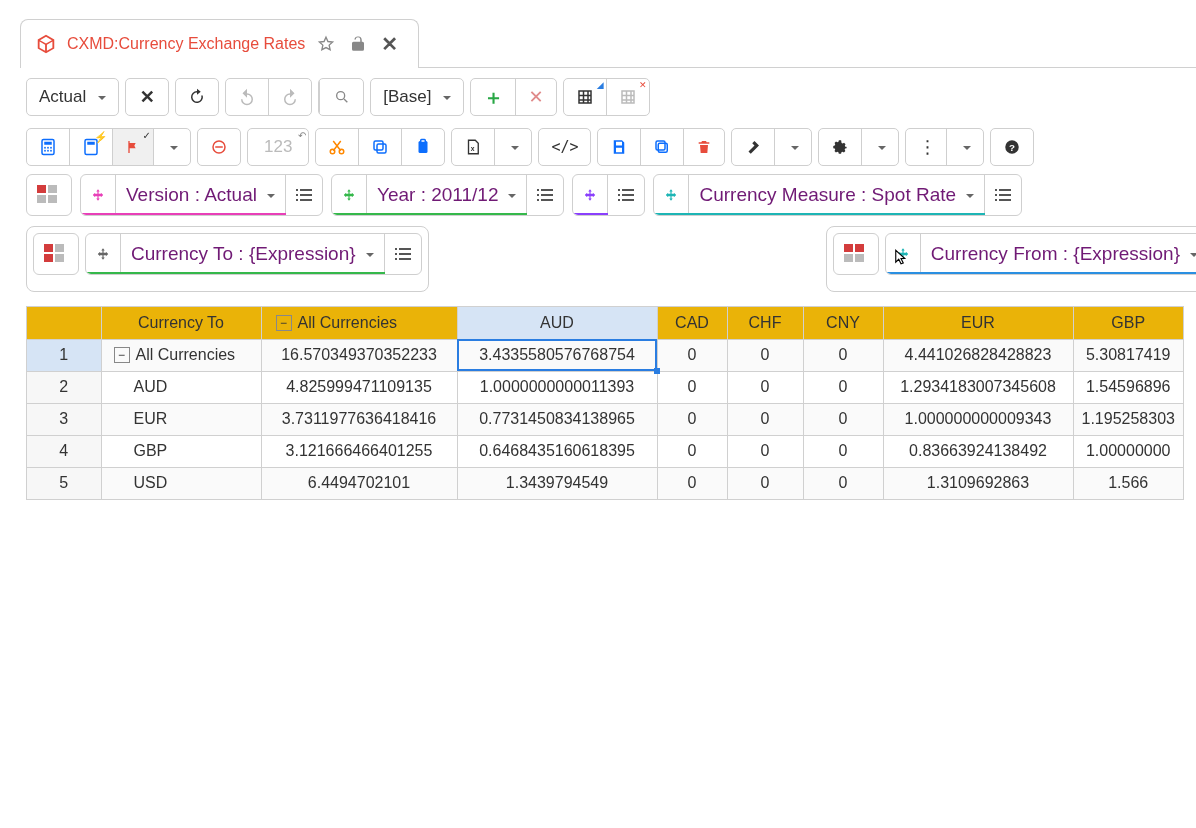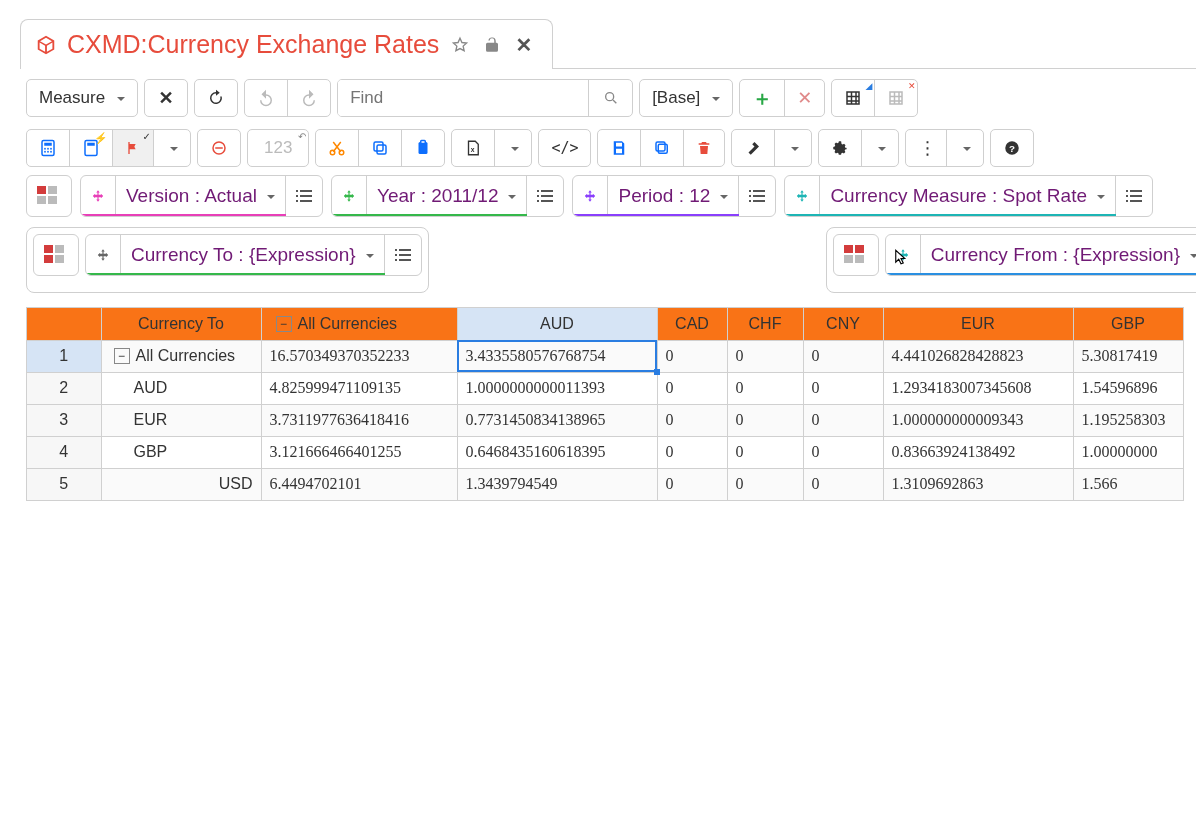--- a/index.html
+++ b/index.html
@@ -19,21 +19,21 @@
   
   .tab-bar { display:flex; align-items:flex-end; border-bottom:1px solid #d0d0d0; }
   .tab {
     display:flex; align-items:center; gap:10px;
     padding: 10px 18px 10px 14px;
     border:1px solid #d0d0d0; border-bottom:none;
     border-radius: 8px 8px 0 0;
     background:#fff;
     position:relative; top:1px;
   }
-  .tab-title { color:#e74c3c; font-size:25px; font-weight:500; white-space:nowrap; }
+  .tab-title { color:#e74c3c; font-size:16px; font-weight:500; white-space:nowrap; }
   .tab-icon svg { display:block; }
   .icon-btn {
     display:inline-flex; align-items:center; justify-content:center;
     color:#555; cursor:pointer; padding:2px;
   }
   .icon-btn.dim { color:#999; }
 
   
   .toolbar-row {
     display:flex; align-items:center; gap:6px;
@@ -126,29 +126,29 @@
   }
 
   
   .grid-wrap { margin:14px 0 0 6px; border-top:1px solid #d0d0d0; border-left:1px solid #d0d0d0; display:inline-block; }
   table.grid { border-collapse:collapse; font-size:16px; }
   table.grid th, table.grid td {
     border-right:1px solid #d0d0d0; border-bottom:1px solid #d0d0d0;
     padding:4px 8px; height:32px;
   }
   table.grid thead th {
-    background:#f97316; font-weight:400; color:#333; text-align:center;
+    background:#eab308; font-weight:400; color:#333; text-align:center;
   }
   table.grid thead th.sel-col { background:#d6e4f5; }
   table.grid td.rnum {
     background:#f7f7f7; text-align:center; width:74px; color:#333;
   }
   table.grid td.rnum.sel-row { background:#d6e4f5; }
   table.grid td.rowlabel { text-align:left; width:160px; position:relative; padding-left:22px;}
-  table.grid td.num { text-align:left; font-variant-numeric: tabular-nums; white-space:nowrap;font-family:Liberation Serif, serif;}
+  table.grid td.num { text-align:center; font-variant-numeric: tabular-nums; white-space:nowrap;}
   .collapse-icon {
     display:inline-flex; width:16px; height:16px; border:1px solid #888;
     align-items:center; justify-content:center; font-size:12px; line-height:1;
     margin-right:6px; position:relative; top:-1px;
   }
   .sel-cell {
     outline:2px solid #2a7de1; outline-offset:-2px; background:#fff;
     position:relative;
   }
   .sel-cell::after{
@@ -190,21 +190,21 @@
             <path fill="#888" d="M17 9V7a5 5 0 0 0-9.9-1H9a3 3 0 0 1 6 0v3H6a2 2 0 0 0-2 2v8a2 2 0 0 0 2 2h12a2 2 0 0 0 2-2v-8a2 2 0 0 0-2-2h-1z"></path>
           </svg>
       </span>
       <span class="icon-btn" style="font-size:20px;font-weight:700;">✕</span>
     </div>
   </div>
 
   
   <div class="toolbar-row">
     <div class="btn">
-      <span>Measure</span>
+      <span>Actual</span>
       <span class="caret-sm"></span>
     </div>
     <div class="btn icon-only" style="font-size:18px;font-weight:700;color:#333;">✕</div>
     <div class="btn icon-only">
       <svg width="18" height="18" viewBox="0 0 24 24">
           <path fill="#333" d="M12 4a8 8 0 1 0 7.7 6h-2.1A6 6 0 1 1 12 6v3l5-4-5-4v3z"></path>
         </svg>
     </div>
     <div class="btn-group">
       <div class="seg disabled-look">
@@ -213,21 +213,20 @@
           </svg>
       </div>
       <div class="seg disabled-look">
         <svg width="18" height="18" viewBox="0 0 24 24">
             <path fill="#bbb" d="M12 5V1l6 6-6 6V9a6 6 0 1 0 6 6h2a8 8 0 1 1-8-8z"></path>
           </svg>
       </div>
     </div>
 
     <div class="btn-input">
-      <input placeholder="Find" style="">
       <div class="search-seg">
         <svg width="16" height="16" viewBox="0 0 24 24">
             <circle cx="10" cy="10" r="6" fill="none" stroke="#888" stroke-width="2"></circle>
             <path stroke="#888" stroke-width="2" d="m15 15 5 5"></path>
           </svg>
       </div>
     </div>
 
     <div class="btn">
       <span>[Base]</span>
@@ -438,25 +437,20 @@
           <div class="seg icon">
             <span class="list-icon">
               <span></span>
             </span>
           </div>
         </div><div class="dim-box">
           <div class="seg icon" style="color:#8a3ffc">
             <svg width="14" height="14" viewBox="0 0 24 24">
               <path fill="currentColor" d="M12 2 9 6h2v4H7V8L3 12l4 4v-2h4v4H9l3 4 3-4h-2v-4h4v2l4-4-4-4v2h-4V6h2l-3-4z"></path>
             </svg>
-            <span class="underline ul-purple"></span>
-          </div>
-          <div class="seg label">
-            <span>Period : 12</span>
-            <span class="caret-sm"></span>
             <span class="underline ul-purple"></span>
           </div>
           <div class="seg icon">
             <span class="list-icon">
               <span></span>
             </span>
           </div>
         </div><div class="dim-box">
           <div class="seg icon" style="color:#1db5b5">
             <svg width="14" height="14" viewBox="0 0 24 24">
@@ -601,21 +595,21 @@
             <td class="num">3.121666466401255</td>
             <td class="num">0.6468435160618395</td>
             <td class="num">0</td>
             <td class="num">0</td>
             <td class="num">0</td>
             <td class="num">0.83663924138492</td>
             <td class="num">1.00000000</td>
           </tr>
           <tr>
             <td class="rnum">5</td>
-            <td class="rowlabel" style="padding-left: 32px; text-align: right;">USD</td>
+            <td class="rowlabel" style="padding-left: 32px;">USD</td>
             <td class="num">6.4494702101</td>
             <td class="num">1.3439794549</td>
             <td class="num">0</td>
             <td class="num">0</td>
             <td class="num">0</td>
             <td class="num">1.3109692863</td>
             <td class="num">1.566</td>
           </tr>
         </tbody>
     </table>

